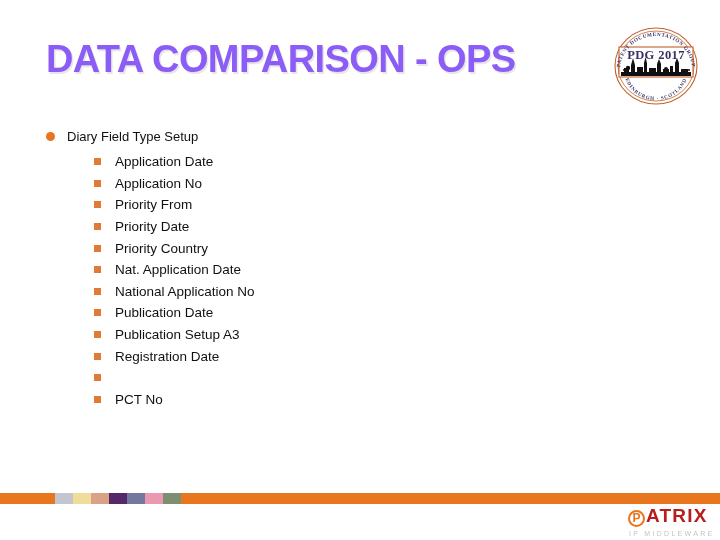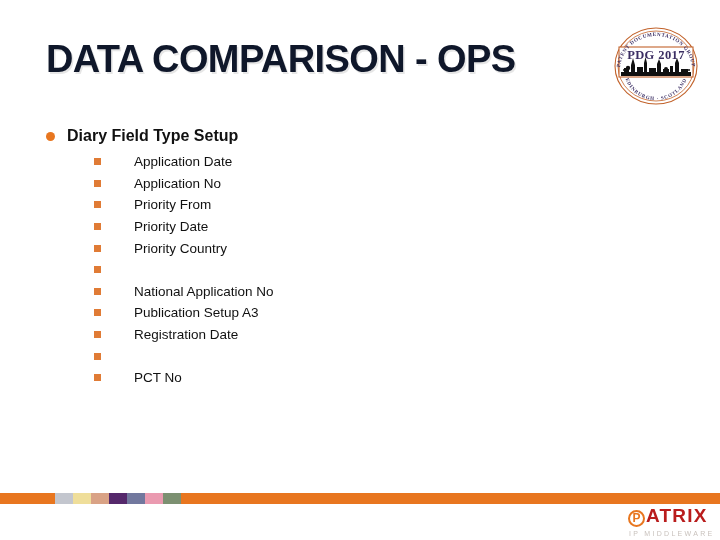--- a/index.html
+++ b/index.html
@@ -62,37 +62,36 @@
   }
   .l1-bullet {
     width: 9px;
     height: 9px;
     border-radius: 50%;
     background: #E8761F;
     flex: 0 0 auto;
     margin-right: 12px;
   }
   .l1-label {
-    font-size: 16px;
-    font-weight: bold;
+    font-size: 13px;
+    font-weight: normal;
     color: #111111;
     white-space: nowrap;
   }
 
   .l2-list {
     margin: 0;
     padding: 0;
     list-style: none;
   }
   .l2-item {
     display: flex;
     align-items: center;
     height: 21.6px;
     padding-left: 48px;
-    gap: 19px;
   }
   .l2-bullet {
     width: 7px;
     height: 7px;
     background: #E07B35;
     flex: 0 0 auto;
     margin-right: 14px;
   }
   .l2-label {
     font-size: 13.5px;
@@ -162,21 +161,21 @@
     margin-top: 3px;
     margin-left: 1px;
     white-space: nowrap;
   }
 </style>
 </head>
 <body>
 
 <div class="slide" style="background: rgb(255, 255, 255);">
 
-  <div class="slide-title" style="color: #0f172a;">DATA COMPARISON - OPS</div>
+  <div class="slide-title" style="color: #8b5cf6;">DATA COMPARISON - OPS</div>
 
   <div class="stamp-logo">
     <svg viewBox="0 0 112 92" width="112" height="92" xmlns="http://www.w3.org/2000/svg">
       <defs>
         <path id="arcTop" d="M 20,52 A 36,34 0 0 1 92,52" fill="none"></path>
         <path id="arcBot" d="M 24,52 A 32,30 0 0 0 88,52" fill="none"></path>
         <clipPath id="skyClip">
           <rect x="21" y="38" width="70" height="20"></rect>
         </clipPath>
       </defs>
@@ -244,24 +243,29 @@
         <li class="l2-item">
           <span class="l2-bullet" style="background: rgb(224, 123, 53);"></span>
           <span class="l2-label">Priority Date</span>
         </li>
         <li class="l2-item">
           <span class="l2-bullet" style="background: rgb(224, 123, 53);"></span>
           <span class="l2-label">Priority Country</span>
         </li>
         <li class="l2-item">
           <span class="l2-bullet" style="background: rgb(224, 123, 53);"></span>
+          <span class="l2-label">Nat. Application Date</span>
         </li>
         <li class="l2-item">
           <span class="l2-bullet" style="background: rgb(224, 123, 53);"></span>
           <span class="l2-label">National Application No</span>
+        </li>
+        <li class="l2-item">
+          <span class="l2-bullet" style="background: rgb(224, 123, 53);"></span>
+          <span class="l2-label">Publication Date</span>
         </li>
         <li class="l2-item">
           <span class="l2-bullet" style="background: rgb(224, 123, 53);"></span>
           <span class="l2-label">Publication Setup A3</span>
         </li>
         <li class="l2-item">
           <span class="l2-bullet" style="background: rgb(224, 123, 53);"></span>
           <span class="l2-label">Registration Date</span>
         </li>
         <li class="l2-item">

